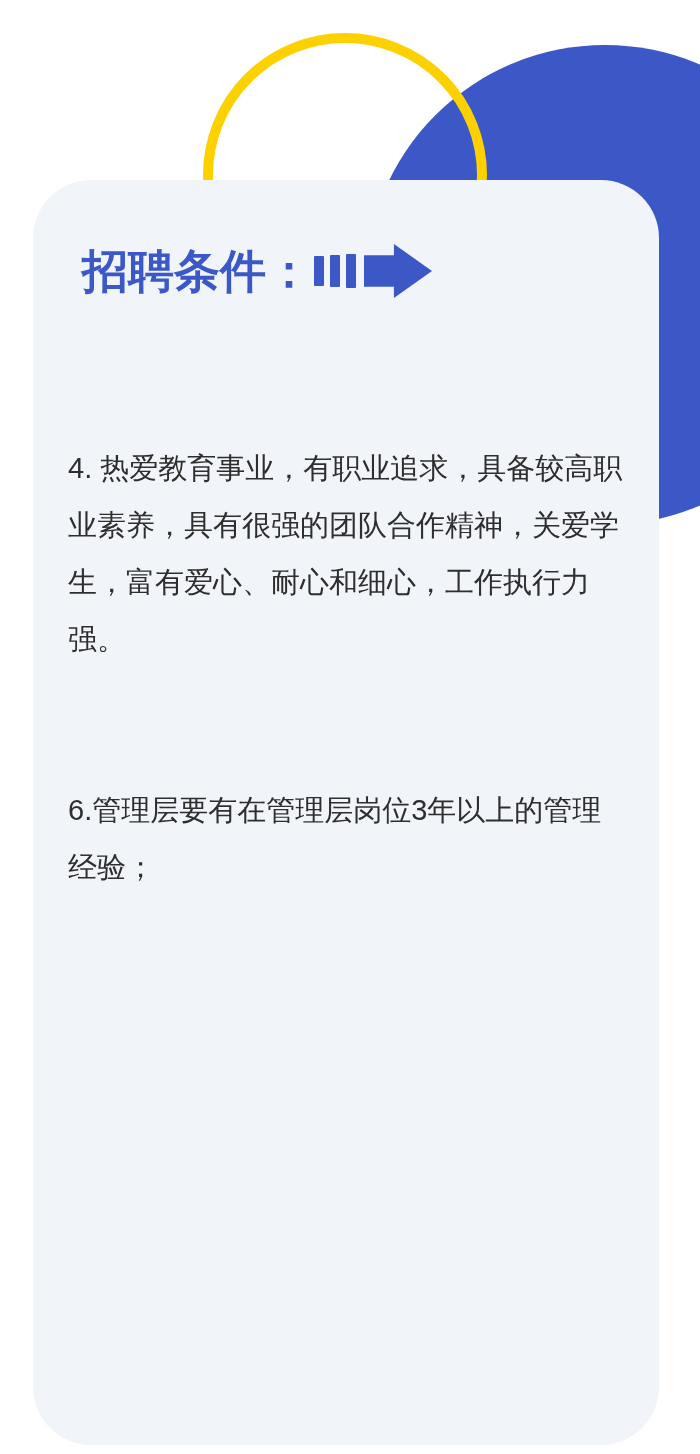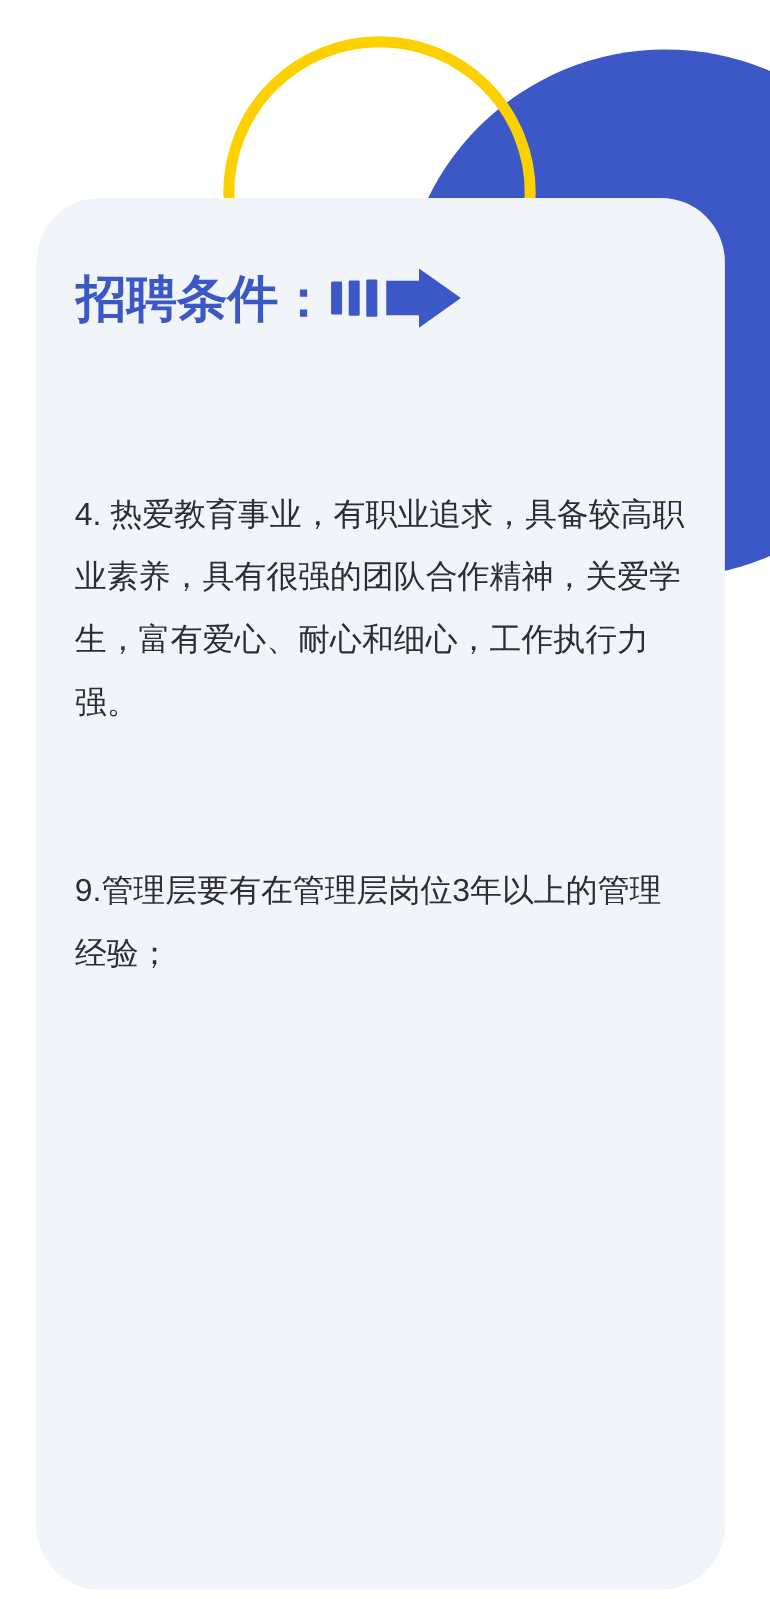--- a/index.html
+++ b/index.html
@@ -40,21 +40,21 @@
     top: 180px;
     width: 626px;
     height: 1265px;
     background: #f1f4f9;
     border-radius: 58px;
     z-index: 3;
   }
   .card-header {
     display: flex;
     align-items: center;
-    margin: 64px 30px 0 36px;
+    margin: 64px 30px 0 49px;
   }
   .title {
     margin: 0;
     font-size: 46px;
     line-height: 54px;
     font-weight: 800;
     color: #3b58c6;
     letter-spacing: 0;
     white-space: nowrap;
   }
@@ -115,21 +115,21 @@
         </div>
         <div class="arrow-shape"></div>
       </div>
     </div>
 
     <div class="requirements">
       <p>4. 热爱教育事业，有职业追求，具备较高职
 业素养，具有很强的团队合作精神，关爱学
 生，富有爱心、耐心和细心，工作执行力
 强。</p>
-      <p>9.管理层要有在管理层岗位3年以上的管理
+      <p>6.管理层要有在管理层岗位3年以上的管理
 经验；</p>
       
       
       
       
     </div>
 
   </div>
 </div>
 

